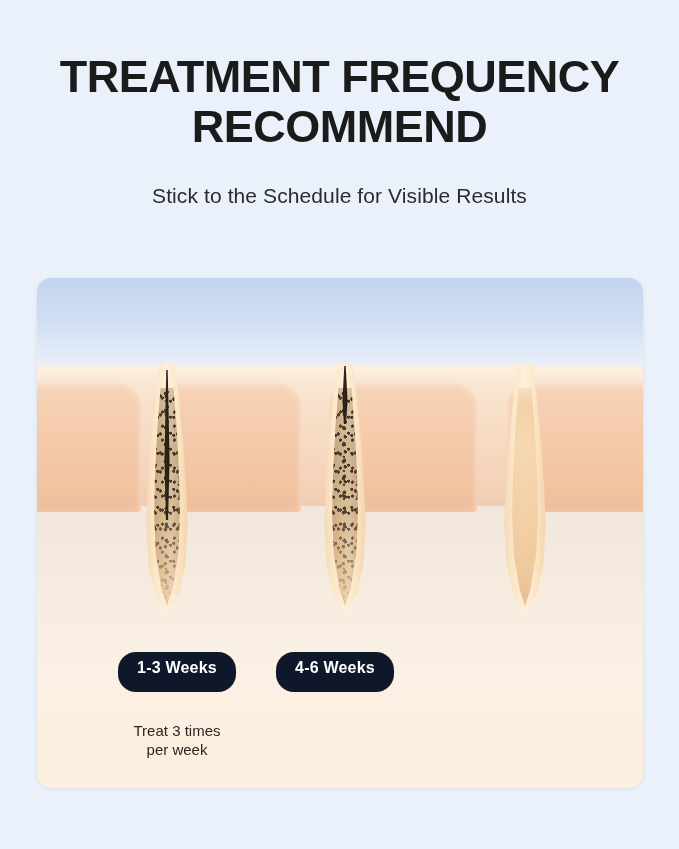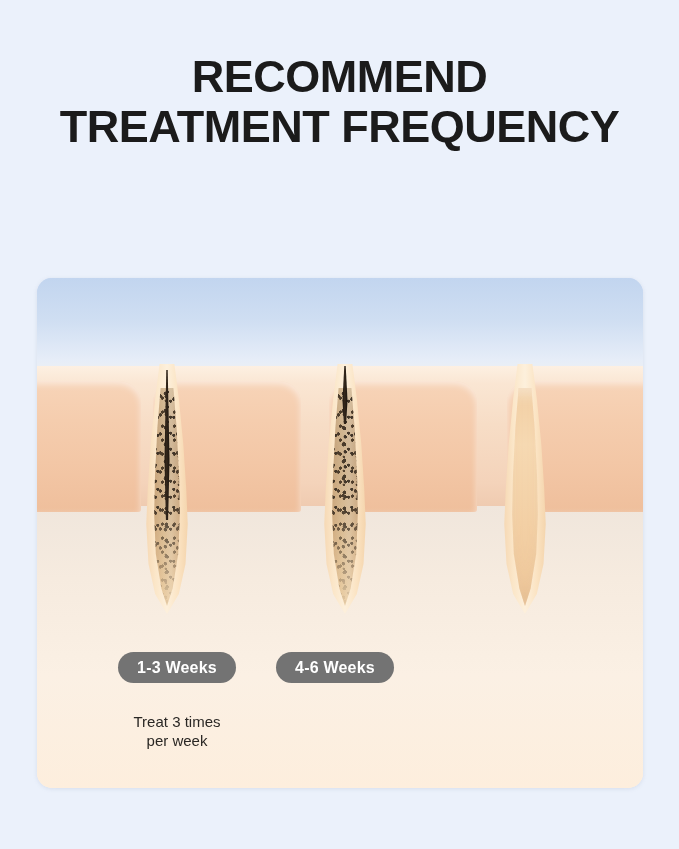--- a/index.html
+++ b/index.html
@@ -191,46 +191,47 @@
     width: 606px;
     height: 110px;
   }
   .legend-col {
     position: absolute;
     top: 0;
     text-align: center;
   }
   .pill {
     display: inline-block;
-    background: #737373;
+    background: #0f172a;
     color: #ffffff;
     font-size: 16px;
     font-weight: 700;
     letter-spacing: 0.2px;
-    padding: 8px 19px 7px;
+    padding: 8px 19px 16px;
     border-radius: 18px;
     line-height: 1;
     white-space: nowrap;
   }
   .caption {
     margin-top: 29px;
     font-size: 15px;
     line-height: 19px;
     color: #2a2724;
     white-space: pre-line;
   }
 </style>
 </head>
 <body>
 
 <div class="header">
   <h1 class="title">
+    <span class="title-line">TREATMENT FREQUENCY</span>
     <span class="title-line">RECOMMEND</span>
-    <span class="title-line">TREATMENT FREQUENCY</span>
   </h1>
+  <div class="subtitle">Stick to the Schedule for Visible Results</div>
 </div>
 
 <div class="card">
 
   <div class="sky"></div>
   <div class="epidermis"></div>
   <div class="dermis"></div>
 
   <div class="cell" style="left:-26px; width:130px;"></div>
   <div class="cell" style="left:116px; width:148px;"></div>

